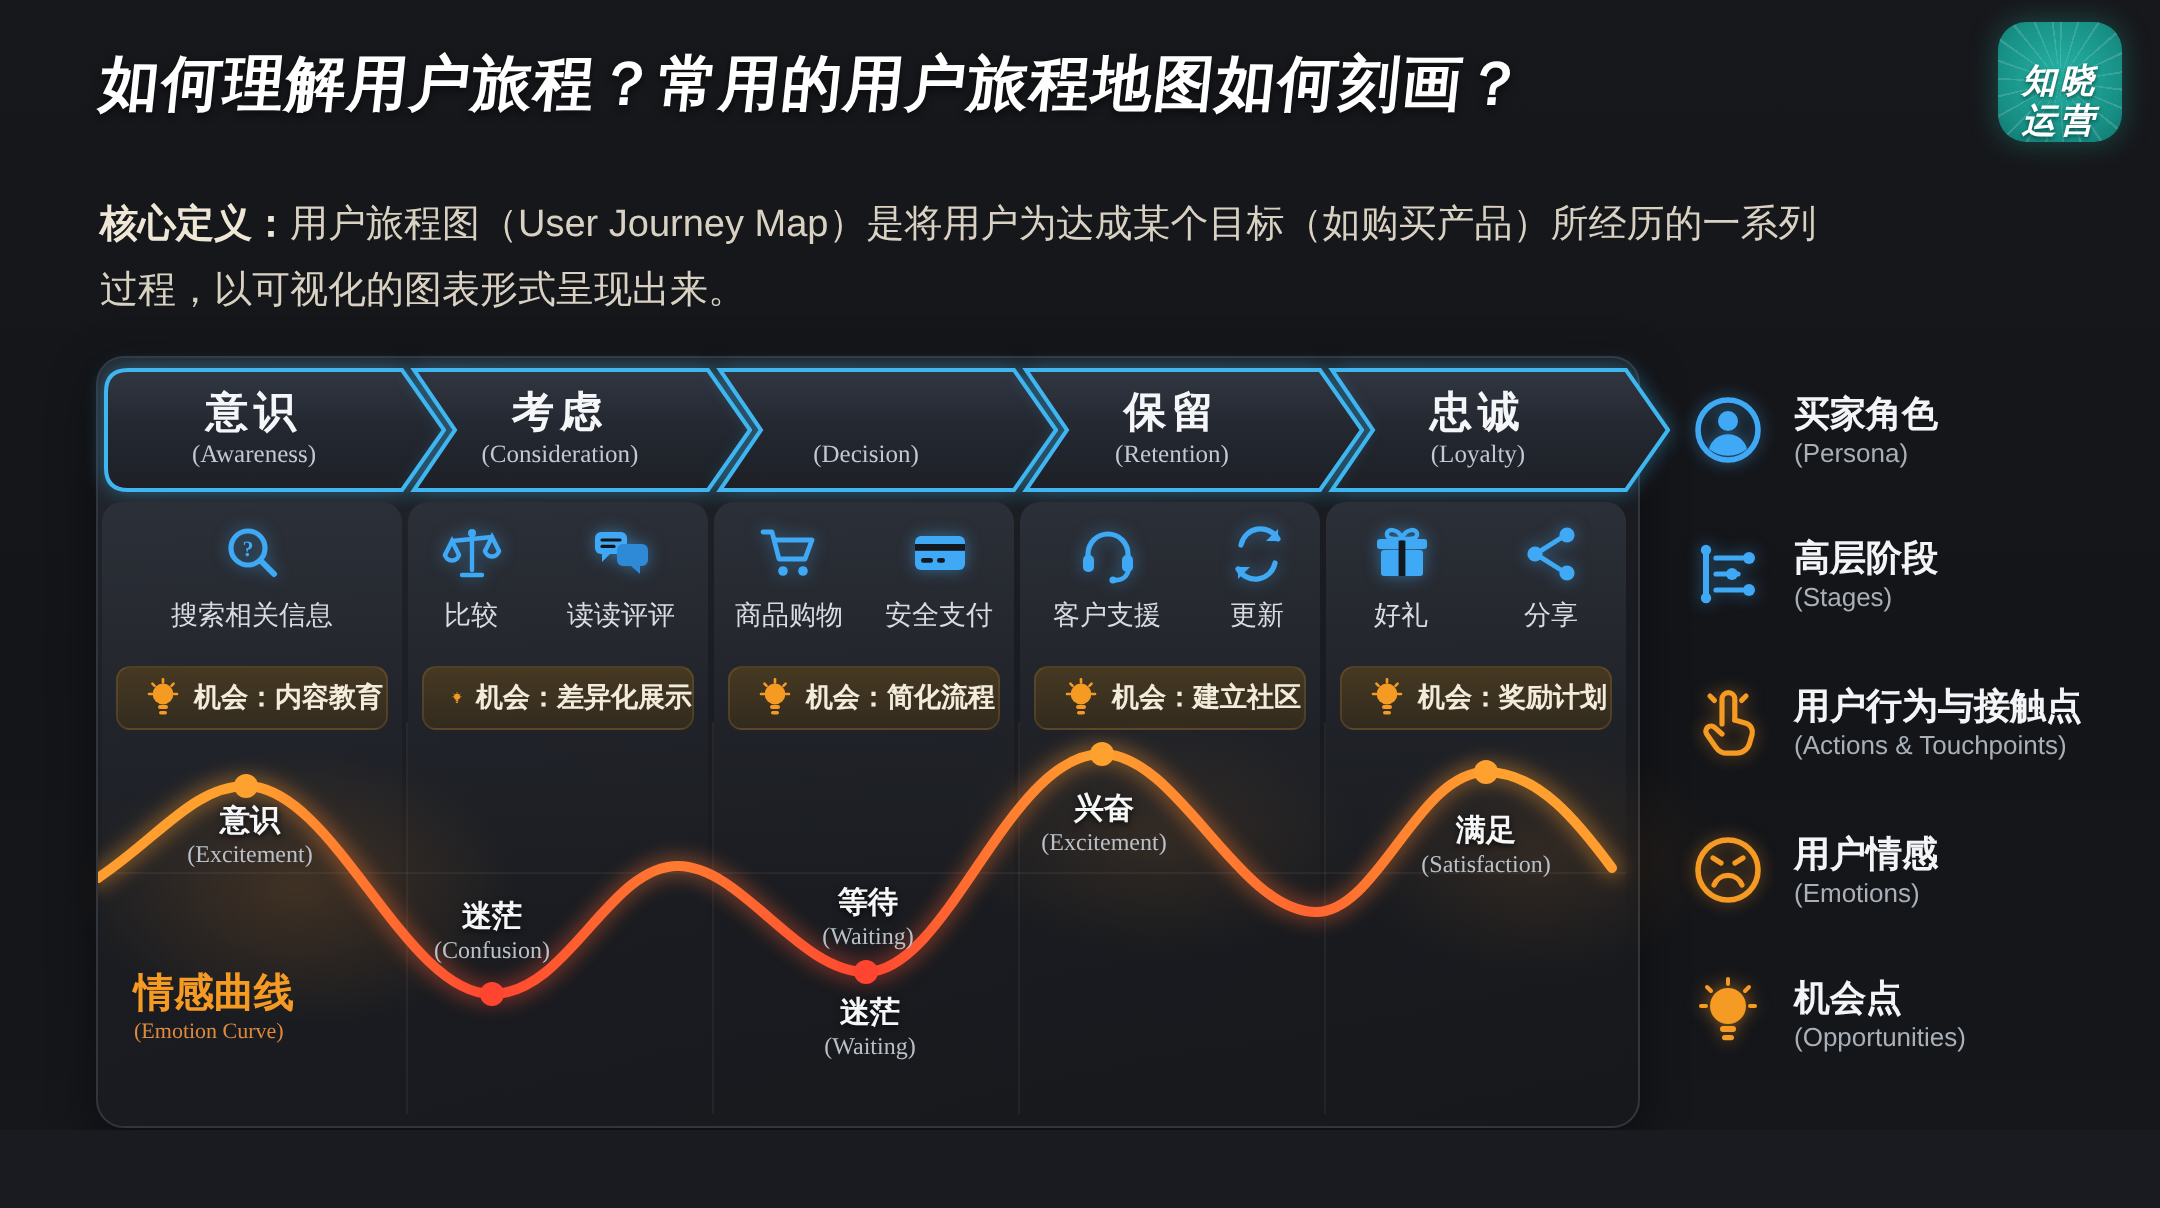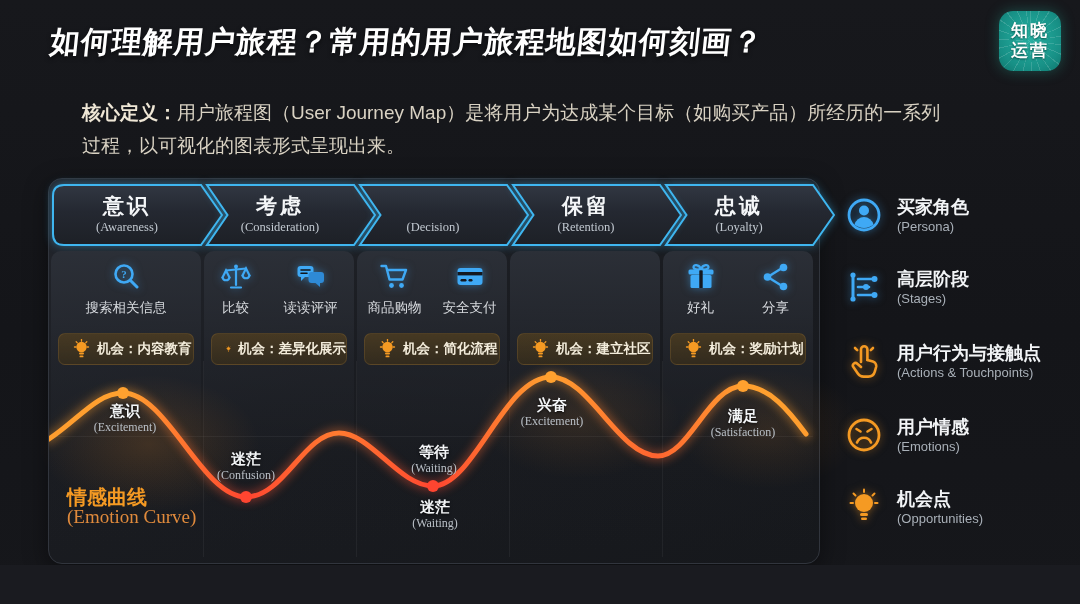--- a/index.html
+++ b/index.html
@@ -7,28 +7,28 @@
     background:linear-gradient(180deg,#17181c 0%,#141519 55%,#16171b 100%);
     font-family:"Liberation Sans","DejaVu Sans",sans-serif;color:#e8eaee;}
   .abs{position:absolute;}
 
   
   .title{left:50px;top:22px;font-size:30px;font-weight:900;color:#ffffff;
     transform:skewX(-6deg);letter-spacing:1px;text-shadow:0 2px 4px rgba(0,0,0,.6);}
   .logo{left:999px;top:11px;width:62px;height:60px;border-radius:14px;
     background:radial-gradient(circle at 50% 45%,#27b3a4 0%,#178f85 70%,#0f766d 100%);
     box-shadow:0 0 14px rgba(40,180,160,.35);display:flex;flex-direction:column;
-    align-items:center;justify-content:center;overflow:hidden;}
+    align-items:center;justify-content:flex-end;overflow:hidden;font-style:italic;}
   .logo:before{content:"";position:absolute;inset:-20px;
     background:repeating-conic-gradient(rgba(255,255,255,.14) 0deg 2deg,transparent 2deg 16deg);}
   .logo div{position:relative;font-size:17px;font-weight:800;line-height:20px;color:#fff;
     letter-spacing:2px;text-shadow:0 1px 2px rgba(0,60,55,.8);}
 
   
-  .definition{left:50px;top:96px;width:988px;font-size:19px;line-height:33px;color:#d9d2c3;margin-left:32px;}
+  .definition{left:50px;top:96px;width:988px;font-size:19px;line-height:33px;color:#d9d2c3;}
   .definition .lbl{font-weight:800;color:#efe7d6;}
 
   
   .panel{left:48px;top:178px;width:770px;height:384px;border-radius:14px;
     background:linear-gradient(160deg,#23262d 0%,#1a1c21 45%,#16181c 100%);
     border:1px solid #31353d;box-shadow:0 6px 24px rgba(0,0,0,.45);font-family:Liberation Serif, serif;}
 
   
   .stage{position:absolute;top:5px;width:172px;height:62px;
     filter:drop-shadow(0 0 5px rgba(63,182,240,.45));}
@@ -54,21 +54,21 @@
   .hgrid{position:absolute;left:6px;right:6px;top:257px;height:1px;background:rgba(255,255,255,.05);}
   .haze{position:absolute;border-radius:50%;pointer-events:none;}
 
   .curve-svg{position:absolute;left:0;top:182px;}
 
   .pt-label{position:absolute;transform:translateX(-50%);text-align:center;white-space:nowrap;}
   .pt-label .zh{font-size:15px;font-weight:700;color:#f4f6f8;line-height:17px;text-shadow:0 1px 3px rgba(0,0,0,.8);}
   .pt-label .en{font-size:12px;color:#bac0c7;line-height:15px;}
   .curve-title{position:absolute;left:18px;top:308px;}
   .curve-title .zh{font-size:20px;font-weight:800;color:#f59a23;line-height:21px;}
-  .curve-title .en{font-size:19px;color:#e08a3c;line-height:17px;}
+  .curve-title .en{font-size:11px;color:#e08a3c;line-height:17px;}
 
   
   .legend{left:845px;top:196px;width:232px;}
   .leg-item{position:absolute;left:0;display:flex;align-items:flex-start;gap:14px;}
   .leg-item .ic{width:38px;height:38px;flex:0 0 38px;}
   .leg-item .zh{font-size:18px;font-weight:800;color:#f2f4f6;line-height:22px;}
   .leg-item .en{font-size:13px;color:#a9b0b8;line-height:17px;}
   .glow-b{filter:drop-shadow(0 0 4px rgba(63,169,245,.5));}
   .glow-o{filter:drop-shadow(0 0 4px rgba(245,154,35,.5));}
 
@@ -261,20 +261,43 @@
               <line x1="14" y1="8" x2="15.5" y2="8"></line>
             <line x1="3.2" y1="2.8" x2="4.3" y2="3.9"></line>
               <line x1="13.8" y1="2.8" x2="12.7" y2="3.9"></line>
           </g>
         </svg>
         <div class="txt">机会：简化流程</div>
       </div>
     </div>
 
     <div class="col" style="left:461px">
+      <div class="acts">
+        <div class="act">
+          <svg class="glow-b" width="30" height="30" viewBox="0 0 30 30">
+            <path d="M5 18 v-3 a10 10 0 0 1 20 0 v3" fill="none" stroke="#3fa9f5" stroke-width="2.6" stroke-linecap="round"></path>
+            <rect x="2.5" y="15.5" width="5.5" height="8.5" rx="2.5" fill="#3fa9f5"></rect>
+            <rect x="22" y="15.5" width="5.5" height="8.5" rx="2.5" fill="#3fa9f5"></rect>
+            <path d="M25 24 a6 6 0 0 1 -6 4" fill="none" stroke="#3fa9f5" stroke-width="2.4" stroke-linecap="round"></path>
+            <circle cx="17.5" cy="28" r="1.8" fill="#3fa9f5"></circle>
+          </svg>
+          <div class="lab">客户支援</div>
+        </div>
+        <div class="act">
+          <svg class="glow-b" width="30" height="30" viewBox="0 0 30 30">
+            <g stroke="#3fa9f5" stroke-width="2.6" fill="none" stroke-linecap="round">
+              <path d="M25 7.5 a10 10 0 0 0 -18.5 3"></path>
+              <path d="M5 22.5 a10 10 0 0 0 18.5 -3"></path>
+            </g>
+            <path d="M25 2.5 V8.5 H19 Z" fill="#3fa9f5"></path>
+            <path d="M5 27.5 V21.5 H11 Z" fill="#3fa9f5"></path>
+          </svg>
+          <div class="lab">更新</div>
+        </div>
+      </div>
       <div class="pill">
         <svg width="17" height="20" viewBox="0 0 17 20">
           <circle cx="8.5" cy="8" r="5.2" fill="#f59a23"></circle>
           <rect x="6" y="13.5" width="5" height="2" rx="1" fill="#f59a23"></rect>
           <rect x="6.5" y="16.5" width="4" height="1.8" rx="0.9" fill="#f59a23"></rect>
           <g stroke="#f59a23" stroke-width="1.3" stroke-linecap="round">
             <line x1="8.5" y1="0.6" x2="8.5" y2="2.2"></line>
               <line x1="1.5" y1="8" x2="3" y2="8"></line>
               <line x1="14" y1="8" x2="15.5" y2="8"></line>
             <line x1="3.2" y1="2.8" x2="4.3" y2="3.9"></line>

